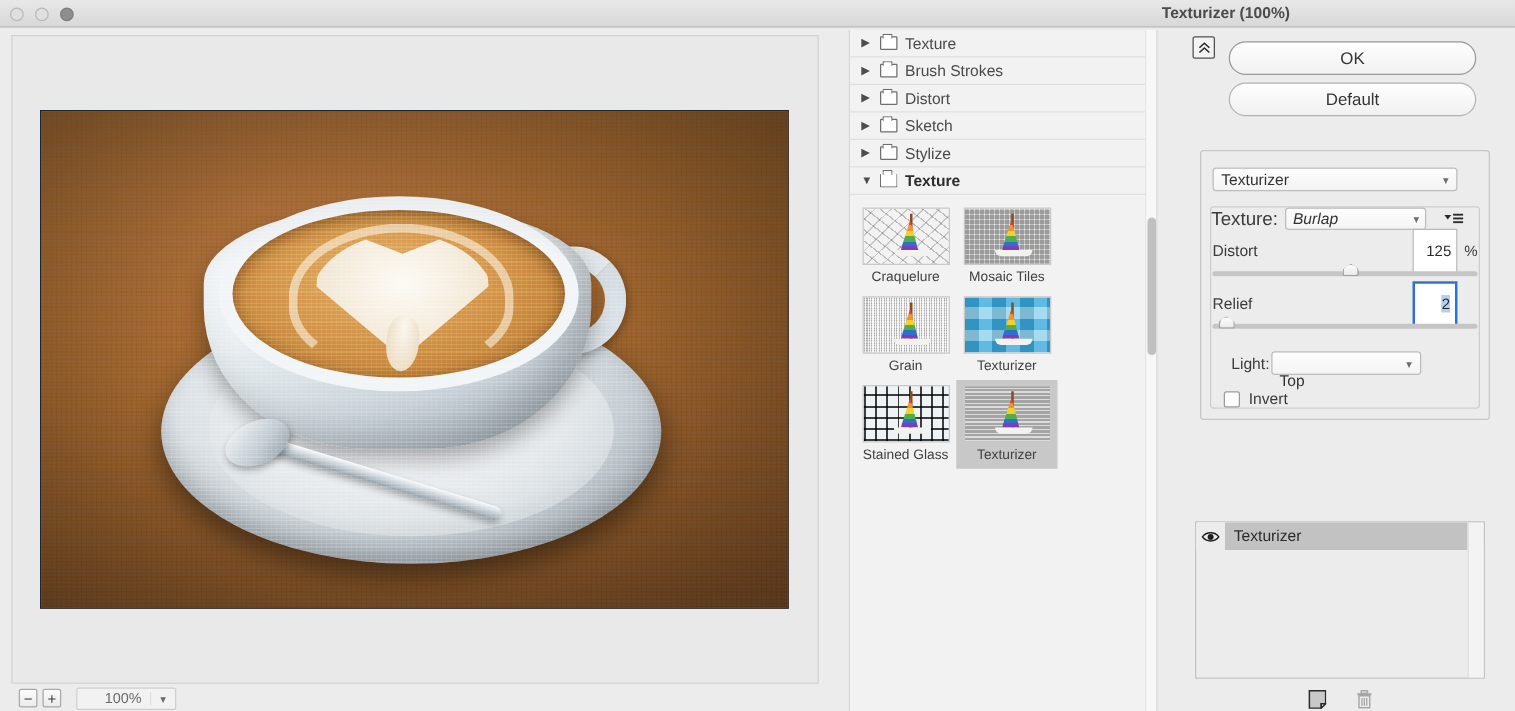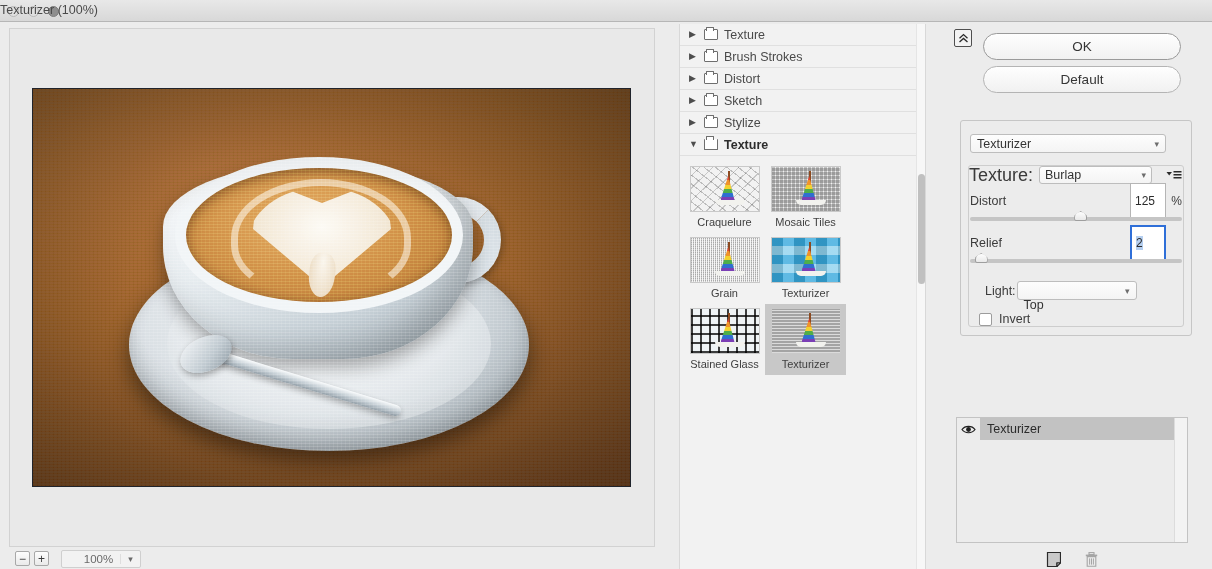--- a/index.html
+++ b/index.html
@@ -19,21 +19,21 @@
   }
   .traffic {
     position: absolute; top: 6px; width: 11px; height: 11px;
     border-radius: 50%; border: 1px solid #b9b9b9; background: #e0e0e0;
   }
   #tl-close { left: 8px; }
   #tl-min   { left: 28px; }
   #tl-zoom  { left: 48px; background: #8e8e8e; border-color: #7d7d7d; }
   #window-title {
     position: absolute; left: 0; top: 3px; width: 1032px;
-    text-align: left; font-size: 12.5px; color: #4a4a4a;
+    text-align: right; font-size: 12.5px; color: #4a4a4a; font-weight: bold;
   }
 
   
   #preview-panel {
     position: absolute; left: 9px; top: 28px; width: 646px; height: 519px;
     background: #e9e9e9; border: 1px solid #d2d2d2;
   }
   #preview-image {
     position: absolute; left: 22px; top: 59px; width: 599px; height: 399px;
     border: 1px solid #20242c;
@@ -265,37 +265,37 @@
   .caret { font-size: 9px; color: #6d6d6d; }
 
   #texture-group {
     position: absolute; left: 41px; top: 141px; width: 216px; height: 162px;
     border: 1px solid #cdcdcd; border-radius: 3px; background: #ececec;
   }
   #texture-row {
     position: absolute; left: 42px; top: 142px; width: 230px; height: 18px;
     display: flex; align-items: center; gap: 6px;
   }
-  #texture-row-label { font-size: 18px; color: #3b3b3b; }
+  #texture-row-label { font-size: 15px; color: #3b3b3b; }
   #texture-select {
     width: 113px; height: 18px; border: 1px solid #bdbdbd; border-radius: 3px;
     background: linear-gradient(#fdfdfd, #f4f4f4);
     display: flex; align-items: center; padding: 0 5px;
     font-size: 12.5px; color: #333;
   }
-  #texture-select-label { flex: 1; }
+  #texture-select-label { flex: 1; font-style: italic; }
   #texture-menu-icon { margin-left: 8px; display: flex; align-items: center; gap: 1px; }
 
   .slider-block { position: absolute; left: 43px; width: 212px; }
   .slider-head { display: flex; align-items: center; height: 22px; }
   .slider-name { flex: 1; font-size: 12.5px; color: #3b3b3b; }
   .num-field {
     width: 36px; height: 37px; border: 1px solid #b5b5b5; background: #fff;
     display: flex; align-items: center; padding: 0 4px;
-    font-size: 12px; color: #2b2b2b;
+    font-size: 12px; color: #2b2b2b; justify-content: flex-end;
   }
   .num-field.focused { border: 2px solid #2f6fd8; }
   .num-field.focused .num-val { background: #b5cff0; }
   .unit { width: 16px; text-align: right; font-size: 12px; color: #3b3b3b; }
   .slider-track {
     position: relative; height: 4px; margin-top: 5px; border-radius: 2px;
     background: #c5c5c5;
   }
   .slider-thumb {
     position: absolute; top: -6px; width: 13px; height: 10px;

